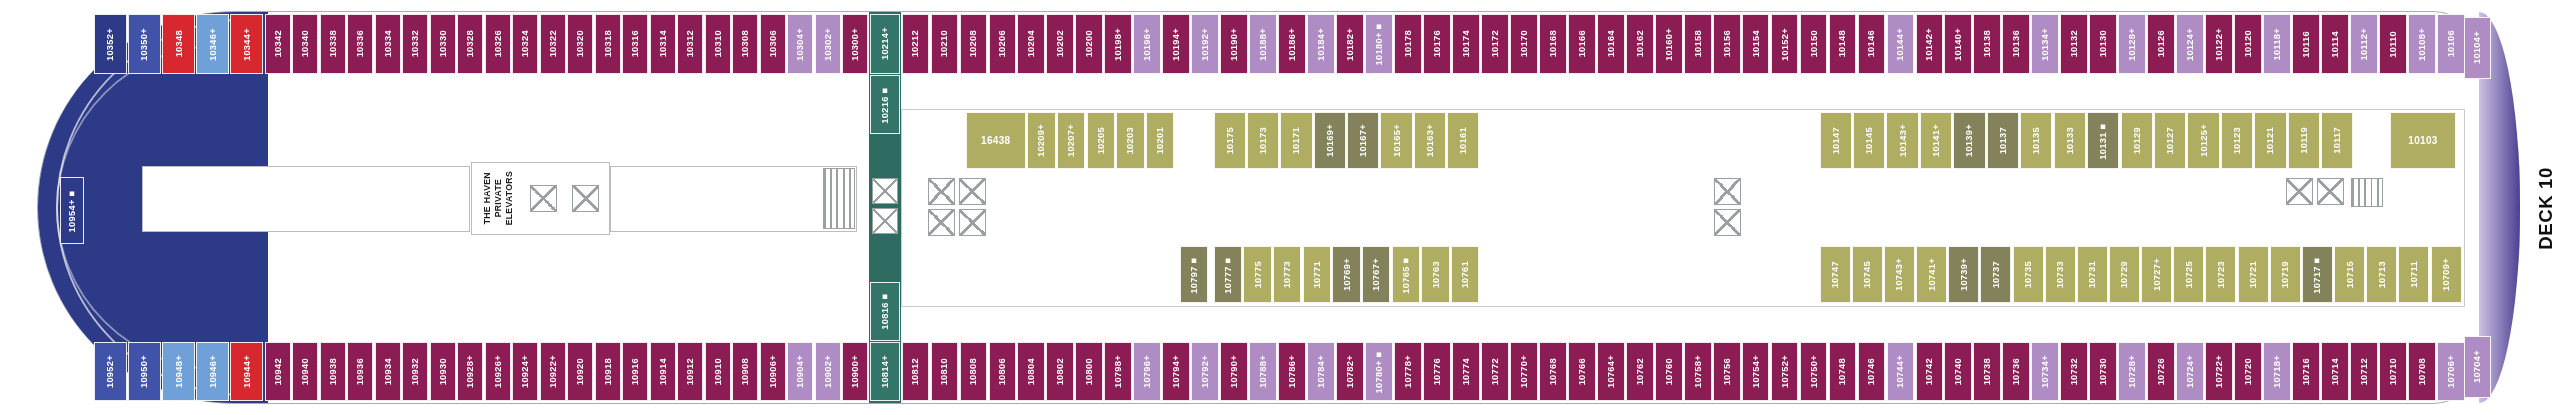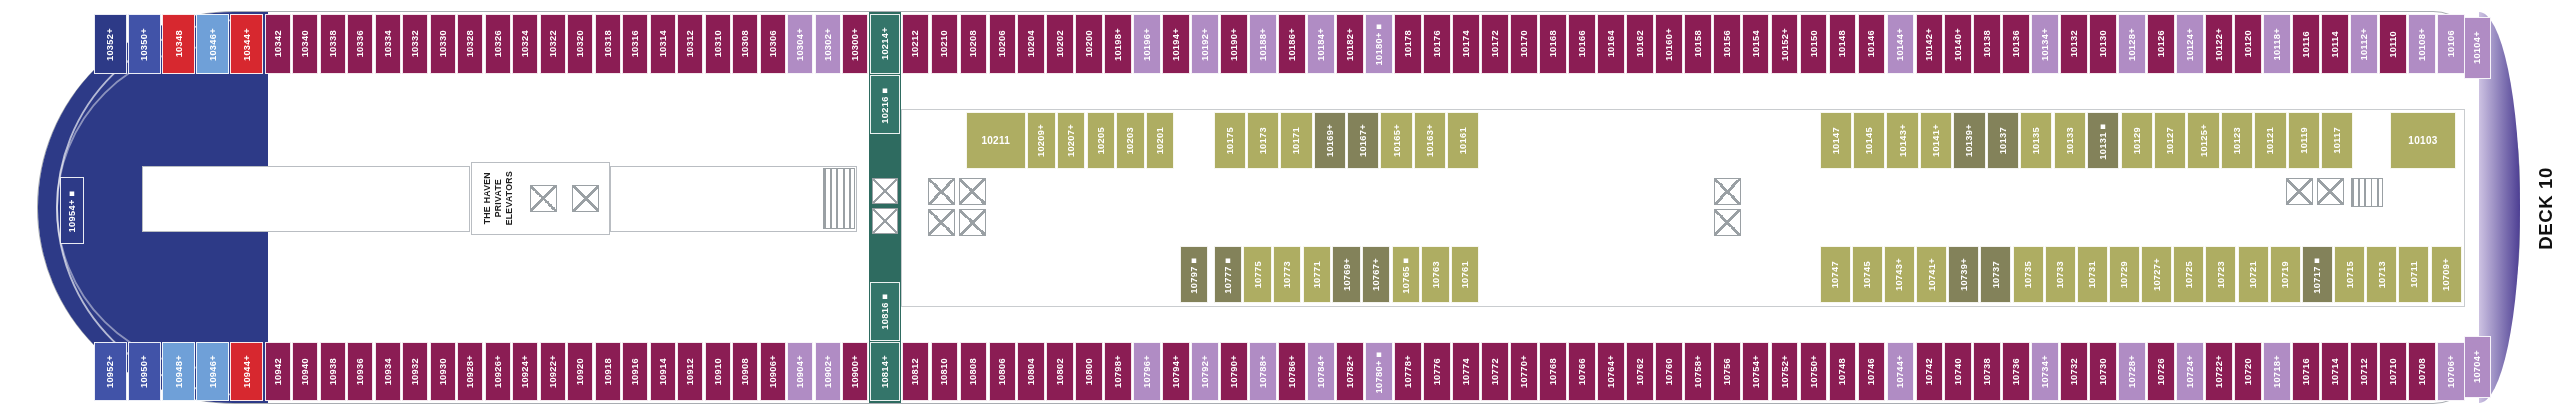--- a/index.html
+++ b/index.html
@@ -342,21 +342,21 @@
       <div class="cabin" style="background: var(--c-teal_cabin);">
         <span class="num">10816■</span>
       </div>
       <div class="cabin" style="background: var(--c-teal_cabin);">
         <span class="num">10814+</span>
       </div>
     </div>
 
   <div class="cabin-row" style="left:965px;top:111px;width:210px;height:59px">
       <div class="cabin wide" style="background: var(--c-olive);">
-        <span class="num">10211</span>
+        <span class="num">16438</span>
       </div>
       <div class="cabin" style="background: var(--c-olive);">
         <span class="num">10209+</span>
       </div>
       <div class="cabin" style="background: var(--c-olive);">
         <span class="num">10207+</span>
       </div>
       <div class="cabin" style="background: var(--c-olive);">
         <span class="num">10205</span>
       </div>

